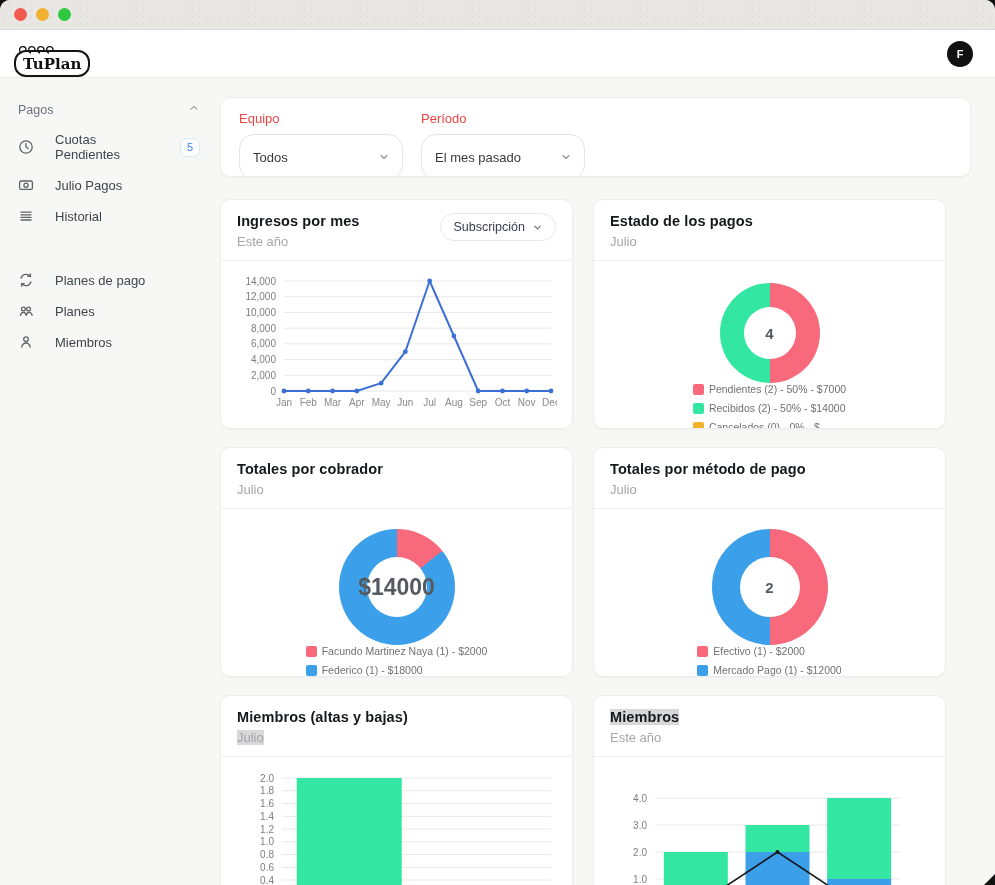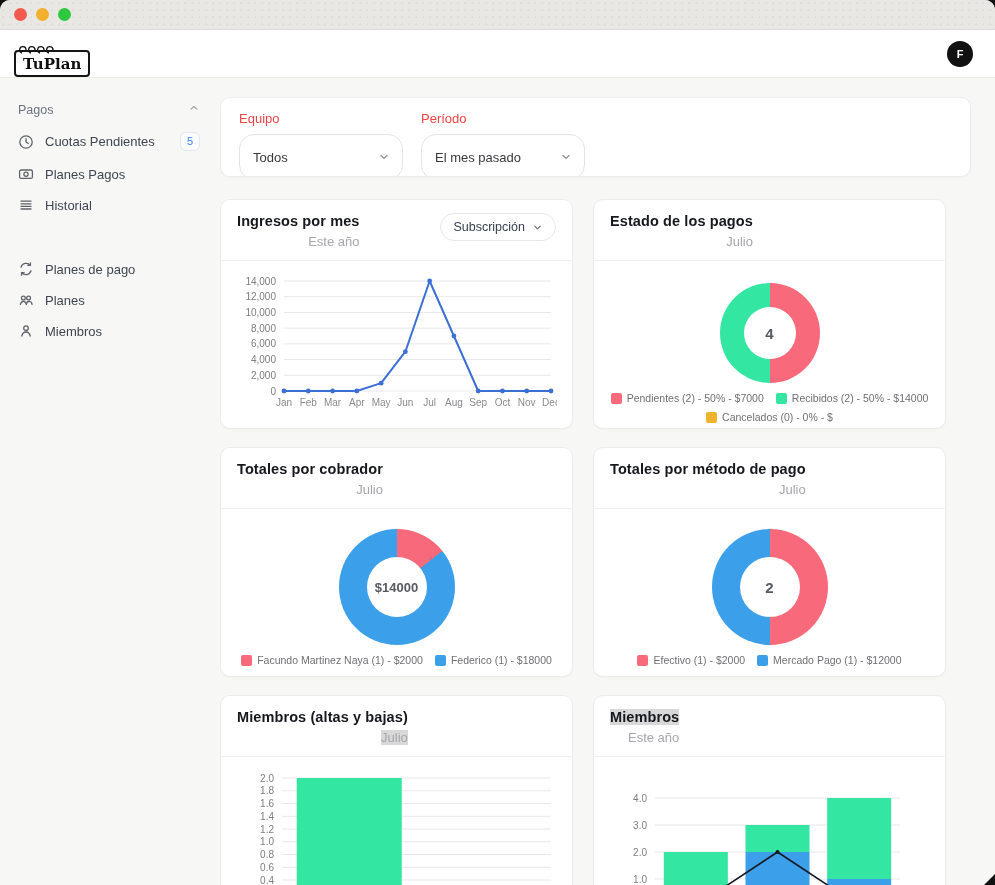--- a/index.html
+++ b/index.html
@@ -9,78 +9,78 @@
 
   
   .titlebar { height:30px; flex:0 0 30px; background:#e9e7e4;
     background-image:radial-gradient(#dedcd9 1px, transparent 1px); background-size:7px 7px;
     display:flex; align-items:center; padding-left:14px; gap:9px; border-bottom:1px solid #dddbd8; }
   .tl { width:13px; height:13px; border-radius:50%; }
 
   
   .appbar { height:48px; flex:0 0 48px; background:#ffffff; border-bottom:1px solid #ececea;
     display:flex; align-items:center; justify-content:space-between; padding:0 22px 0 14px; }
-  .logo { position:relative; border:2px solid #151515; border-radius:4px; padding:3px 7px 2px;
+  .logo { position:relative; border:2px solid #151515; border-radius:12px; padding:3px 7px 2px;
     font-family:"DejaVu Serif", serif; font-weight:bold; font-size:15px; color:#111; margin-top:20px;text-align:center; }
   .logo .spiral { position:absolute; top:-9px; left:3px; }
   .avatar { width:26px; height:26px; border-radius:50%; background:#111; color:#fff; font-size:11px;
     font-weight:bold; display:flex; align-items:center; justify-content:center; cursor:pointer; }
 
   
   .bodyrow { flex:1; display:flex; overflow:hidden; }
 
   
   .sidebar { width:220px; flex:0 0 220px; padding:18px 10px 0 8px; }
   .side-section { margin-bottom:6px; }
   .side-head { display:flex; align-items:center; justify-content:space-between; padding:6px 10px 6px 10px;
     color:#6b7280; font-size:12.5px; }
   .side-items { margin-top:2px; }
-  .side-item { display:flex; align-items:center; gap:11px; padding:7px 10px; border-radius:8px;
+  .side-item { display:flex; align-items:center; gap:21px; padding:7px 10px; border-radius:8px;
     font-size:13px; color:#3f4650; cursor:pointer; margin-bottom:1px; }
   .side-item .icn { width:16px; height:16px; color:#5f6368; display:flex; }
   .side-item.active { background:#eceef0; color:#3b82f6; }
   .side-item.active .icn { color:#3b82f6; }
   .badge { margin-left:auto; font-size:11px; color:#3b82f6; border:1px solid #e2e8f2; background:#fbfcfe;
     border-radius:6px; padding:1px 6px; line-height:15px; }
   .gap-config { height:26px; }
 
   
   .main { flex:1; padding:19px 24px 0 0; overflow:hidden; }
   .card { background:#fff; border:1px solid #ececec; border-radius:10px; box-shadow:0 1px 2px rgba(0,0,0,.03); overflow:hidden; }
   .filter-card { height:80px; padding:13px 18px; display:flex; gap:18px; }
   .f-label { font-size:13px; color:#ef4444; font-weight:500; }
   .select { margin-top:8px; width:164px; height:46px; border:1px solid #e3e3e6; border-radius:15px;
     display:flex; align-items:center; justify-content:space-between; padding:0 12px 0 13px;
     font-size:13px; color:#3a3a3e; background:#fff; cursor:pointer; }
   .select .chev { color:#8a8f98; display:flex; }
 
   .grid { margin-top:22px; display:grid; grid-template-columns:353px 353px; gap:18px 20px; }
-  .grid .card { height:230px; display:flex; flex-direction:column;text-align:right; }
+  .grid .card { height:230px; display:flex; flex-direction:column; }
   .grid .card.tall { height:240px; }
   .card-head { padding:13px 16px 11px; border-bottom:1px solid #f1f1f3; display:flex; justify-content:space-between; align-items:flex-start; }
   .c-title { font-size:14.5px; font-weight:bold; color:#16181d; letter-spacing:.1px; }
   .c-sub { font-size:13px; color:#a6a6ab; margin-top:5px; }
   .hl { background:#d8d8d8; }
   .pill { border:1px solid #e5e7eb; border-radius:16px; padding:6px 12px; font-size:12.5px; color:#374151;
     display:flex; align-items:center; gap:7px; background:#fff; cursor:pointer; }
   .pill .chev { color:#6b7280; display:flex; }
   .card-body { padding:8px 16px 12px; flex:1; display:flex; flex-direction:column; align-items:center; }
 
   
   .donut { border-radius:50%; position:relative; margin-top:12px; }
   .donut.d100 { width:100px; height:100px; margin-top:14px; }
   .donut.d116 { width:116px; height:116px; }
   .hole { position:absolute; background:#fff; border-radius:50%; top:50%; left:50%; transform:translate(-50%,-50%);
     display:flex; align-items:center; justify-content:center; }
   .d100 .hole { width:52px; height:52px; }
   .d116 .hole { width:60px; height:60px; }
   .hole span { color:#555a60; font-weight:600; font-size:15px; }
-  .hole span.big { font-size:13px; }
-
-  .legend { margin-top:9px; display:flex; flex-wrap:wrap; justify-content:center; gap:7px 12px; max-width:330px; }
+  .hole span.big { font-size:23px; }
+
+  .legend { display:flex; flex-wrap:wrap; justify-content:center; gap:7px 12px; max-width:330px;flex-direction:column; }
   .lg-item { display:flex; align-items:center; gap:5px; font-size:10.5px; color:#707074; }
   .sw { width:11px; height:11px; border-radius:2px; flex:0 0 11px; }
 
   svg.chart { display:block; margin-top:0; }
   text { font-family:"Liberation Sans", sans-serif; }
 
   .cursor-tip { position:fixed; right:0; bottom:0; }
 </style>
 </head>
 <body>
@@ -131,21 +131,21 @@
               <span>Cuotas Pendientes</span>
               <span class="badge">5</span>
             </div>
             <div class="side-item">
               <span class="icn">
                 <svg width="16" height="16" viewBox="0 0 16 16" fill="none" stroke="currentColor" stroke-width="1.3" stroke-linecap="round" stroke-linejoin="round">
                   <rect x="1.6" y="4" width="12.8" height="8.4" rx="1.5"></rect>
                   <circle cx="8" cy="8.2" r="2.1"></circle>
                 </svg>
               </span>
-              <span>Planes Pagos</span>
+              <span>Julio Pagos</span>
             </div>
             <div class="side-item">
               <span class="icn">
                 <svg width="16" height="16" viewBox="0 0 16 16" fill="none" stroke="currentColor" stroke-width="1.3" stroke-linecap="round" stroke-linejoin="round">
                   <path d="M3 4.2h10M3 6.8h10M3 9.4h10M3 12h10"></path>
                 </svg>
               </span>
               <span>Historial</span>
             </div>
           </div>

